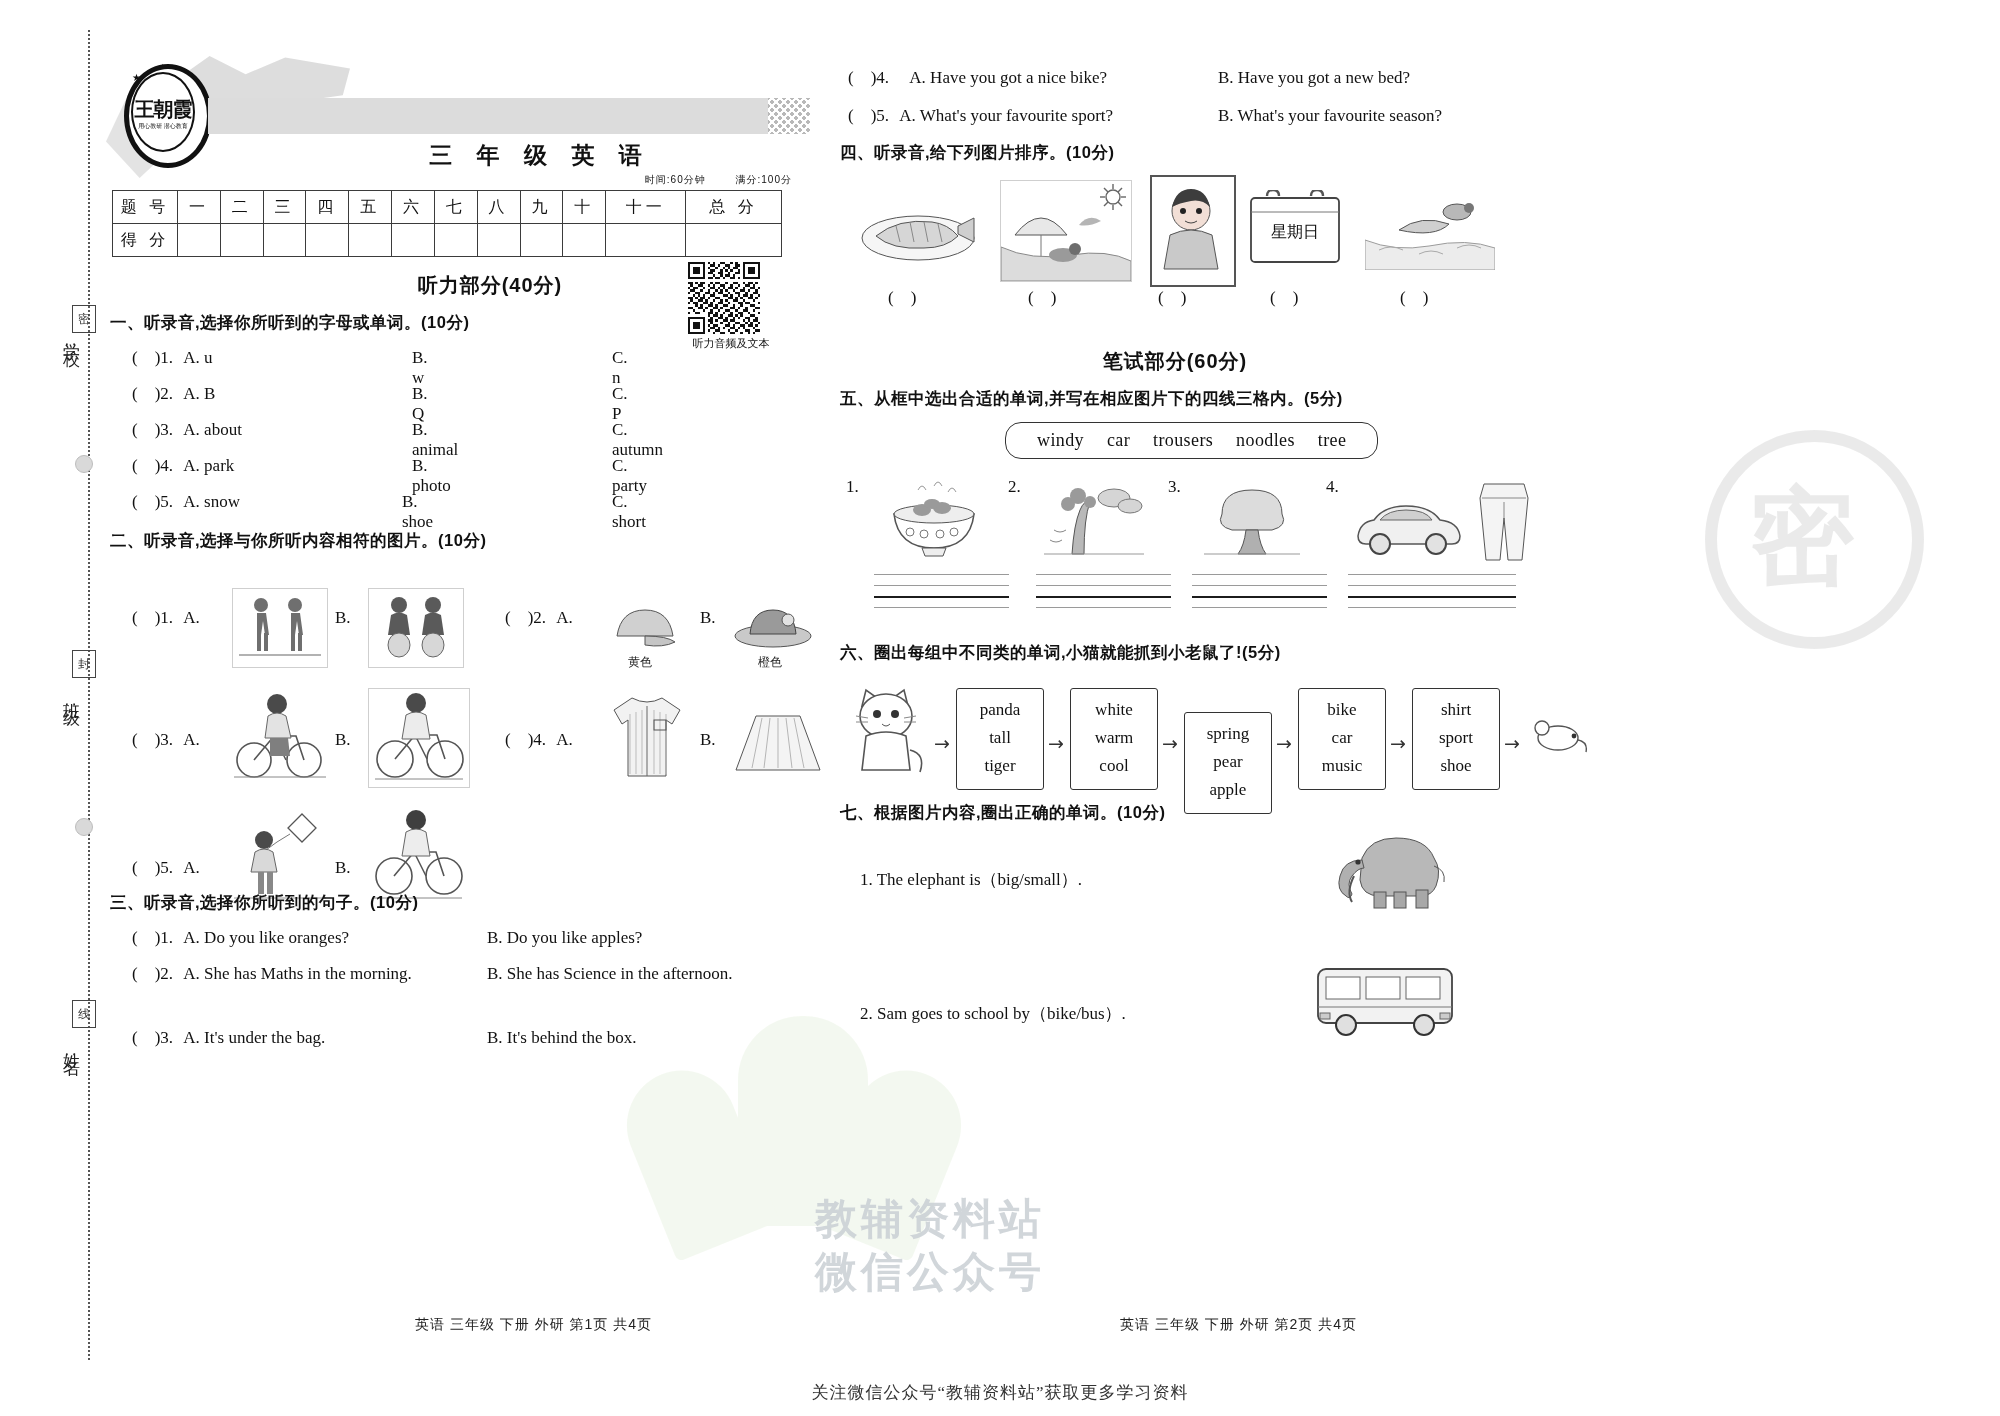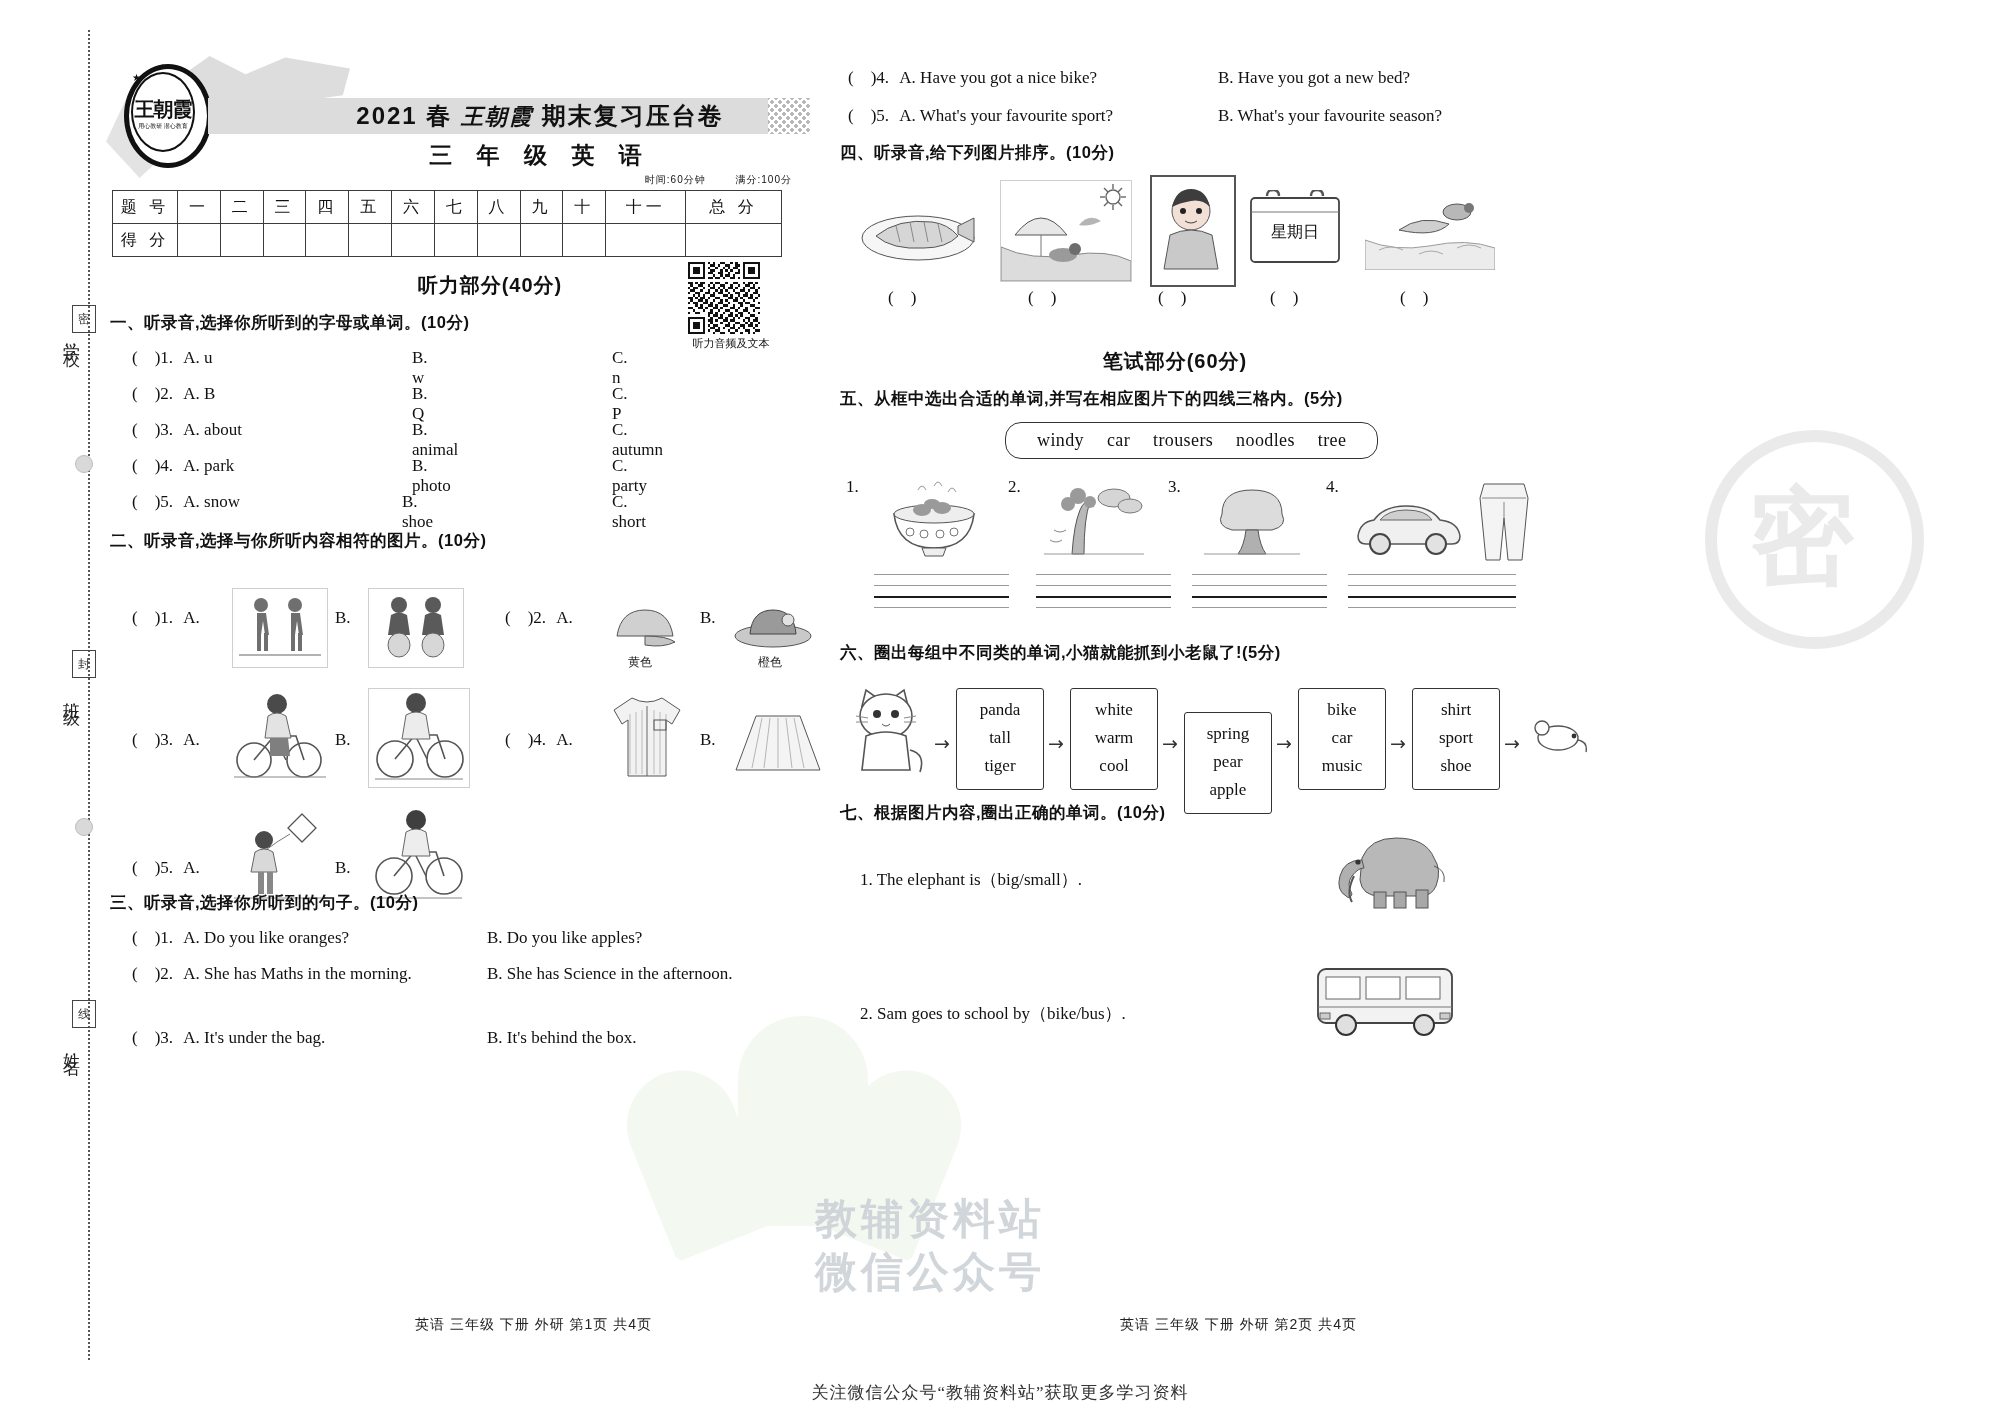--- a/index.html
+++ b/index.html
@@ -227,25 +227,20 @@
       <div class="star" style="left:70px;top:14px">★</div>
       <div class="ring"></div>
       <div class="ring2"></div>
       <div class="lg-txt">王朝霞</div>
       <div class="lg-sub">用心教研 潜心教育</div>
     </div>
 
     <div class="titlebar">
         <div class="dots"></div>
       </div>
-    <div class="maintitle">
-      <span>2021 春</span>
-      <span class="brand">王朝霞</span>
-      <span>期末复习压台卷</span>
-    </div>
     <div class="subtitle">三 年 级 英 语</div>
 
     <div class="timeline">
       <span>时间:60分钟</span>
       <span>满分:100分</span>
     </div>
 
     <table class="score">
       <tbody>
           <tr>
@@ -732,21 +727,21 @@
       <span style="position:absolute;left:355px;top:0;white-space:nowrap">B. It's behind the box.</span>
     </div>
 
     <div class="footer footL" style="left:305px;bottom:6px;">英语  三年级  下册  外研  第1页  共4页</div>
   </div>
 
   <div class="colR">
 
     <div class="row opt" style="left:8px;top:28px;">
       <span class="paren">(&nbsp;&nbsp;&nbsp;&nbsp;)</span><span>4.</span>
-      <span style="margin-left:6px">A. Have you got a nice bike?</span>
+      <span style="margin-left:16px">A. Have you got a nice bike?</span>
       <span style="position:absolute;left:370px;top:0;white-space:nowrap">B. Have you got a new bed?</span>
     </div>
     <div class="row opt" style="left:8px;top:66px;">
       <span class="paren">(&nbsp;&nbsp;&nbsp;&nbsp;)</span><span>5.</span>
       <span style="margin-left:6px">A. What's your favourite sport?</span>
       <span style="position:absolute;left:370px;top:0;white-space:nowrap">B. What's your favourite season?</span>
     </div>
 
     <div class="qhead" style="position:absolute;left:0;top:102px;">四、听录音,给下列图片排序。(10分)</div>
 

